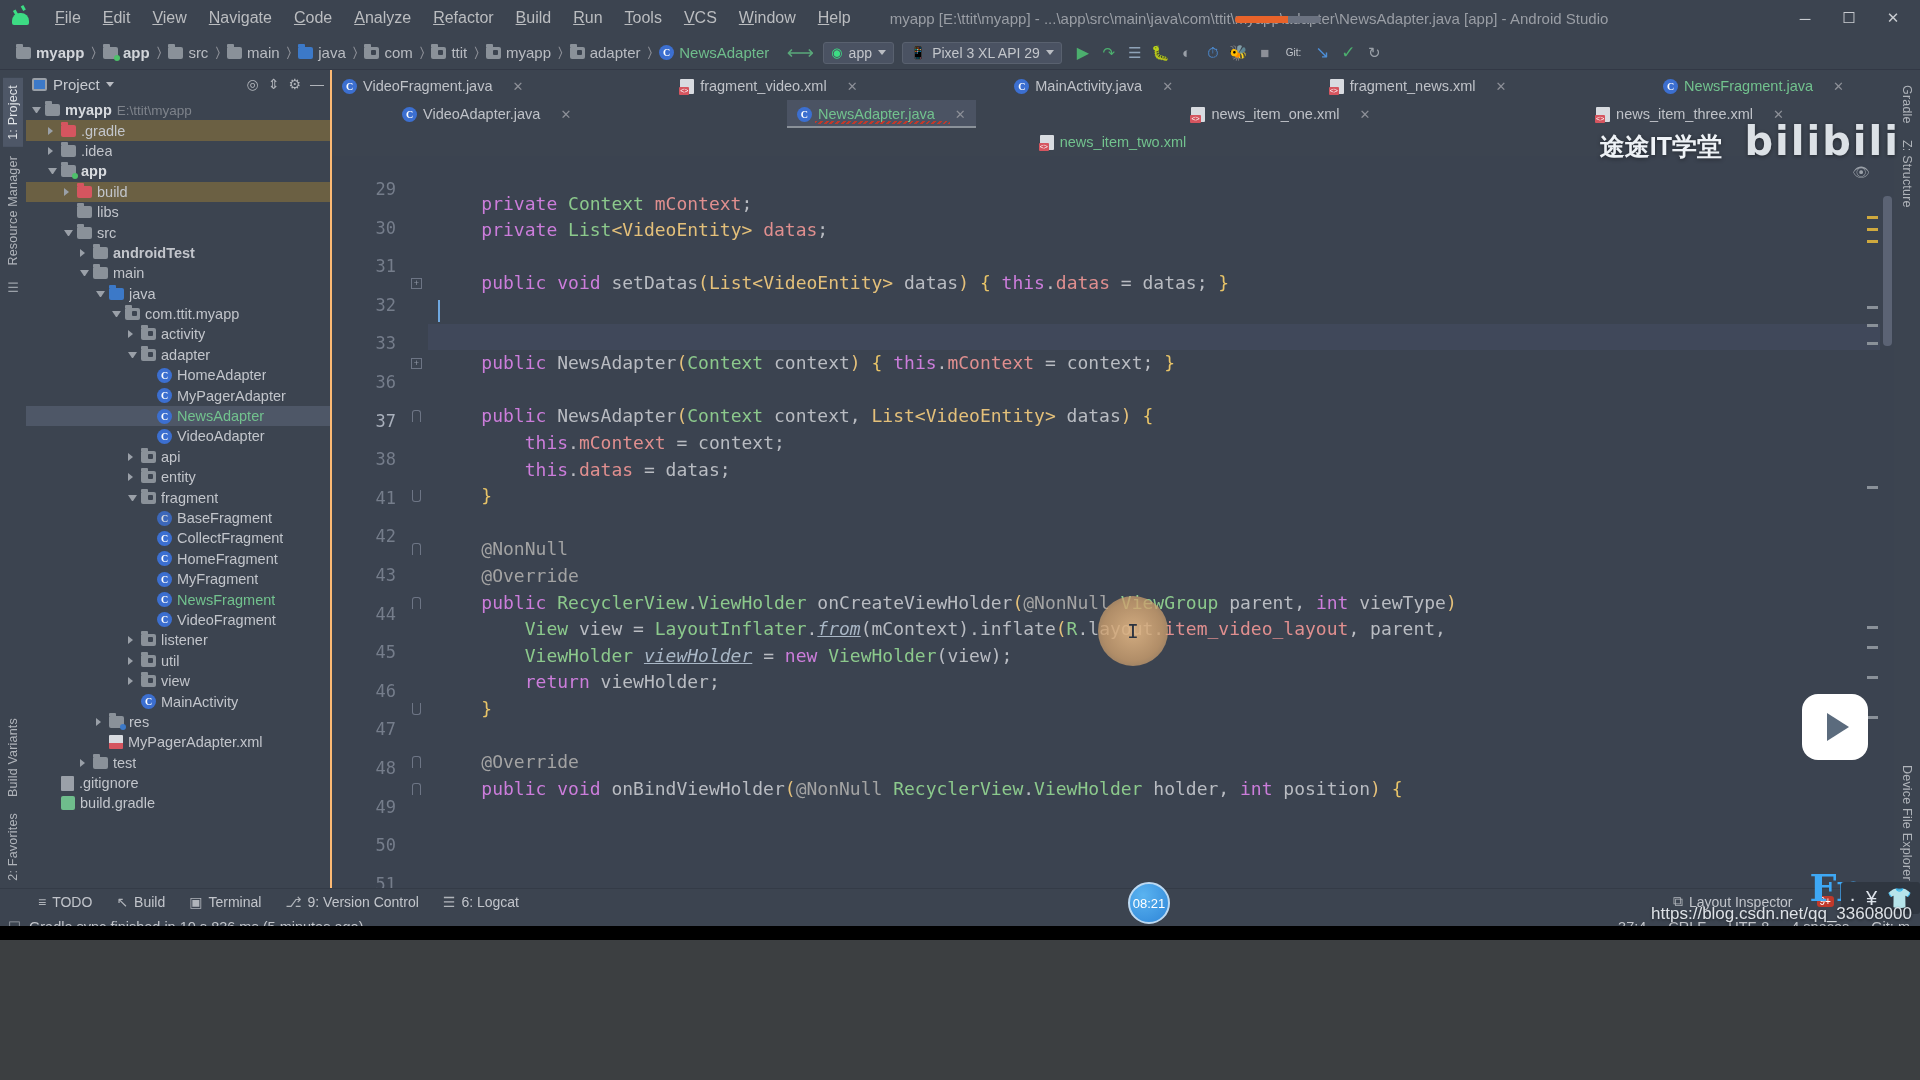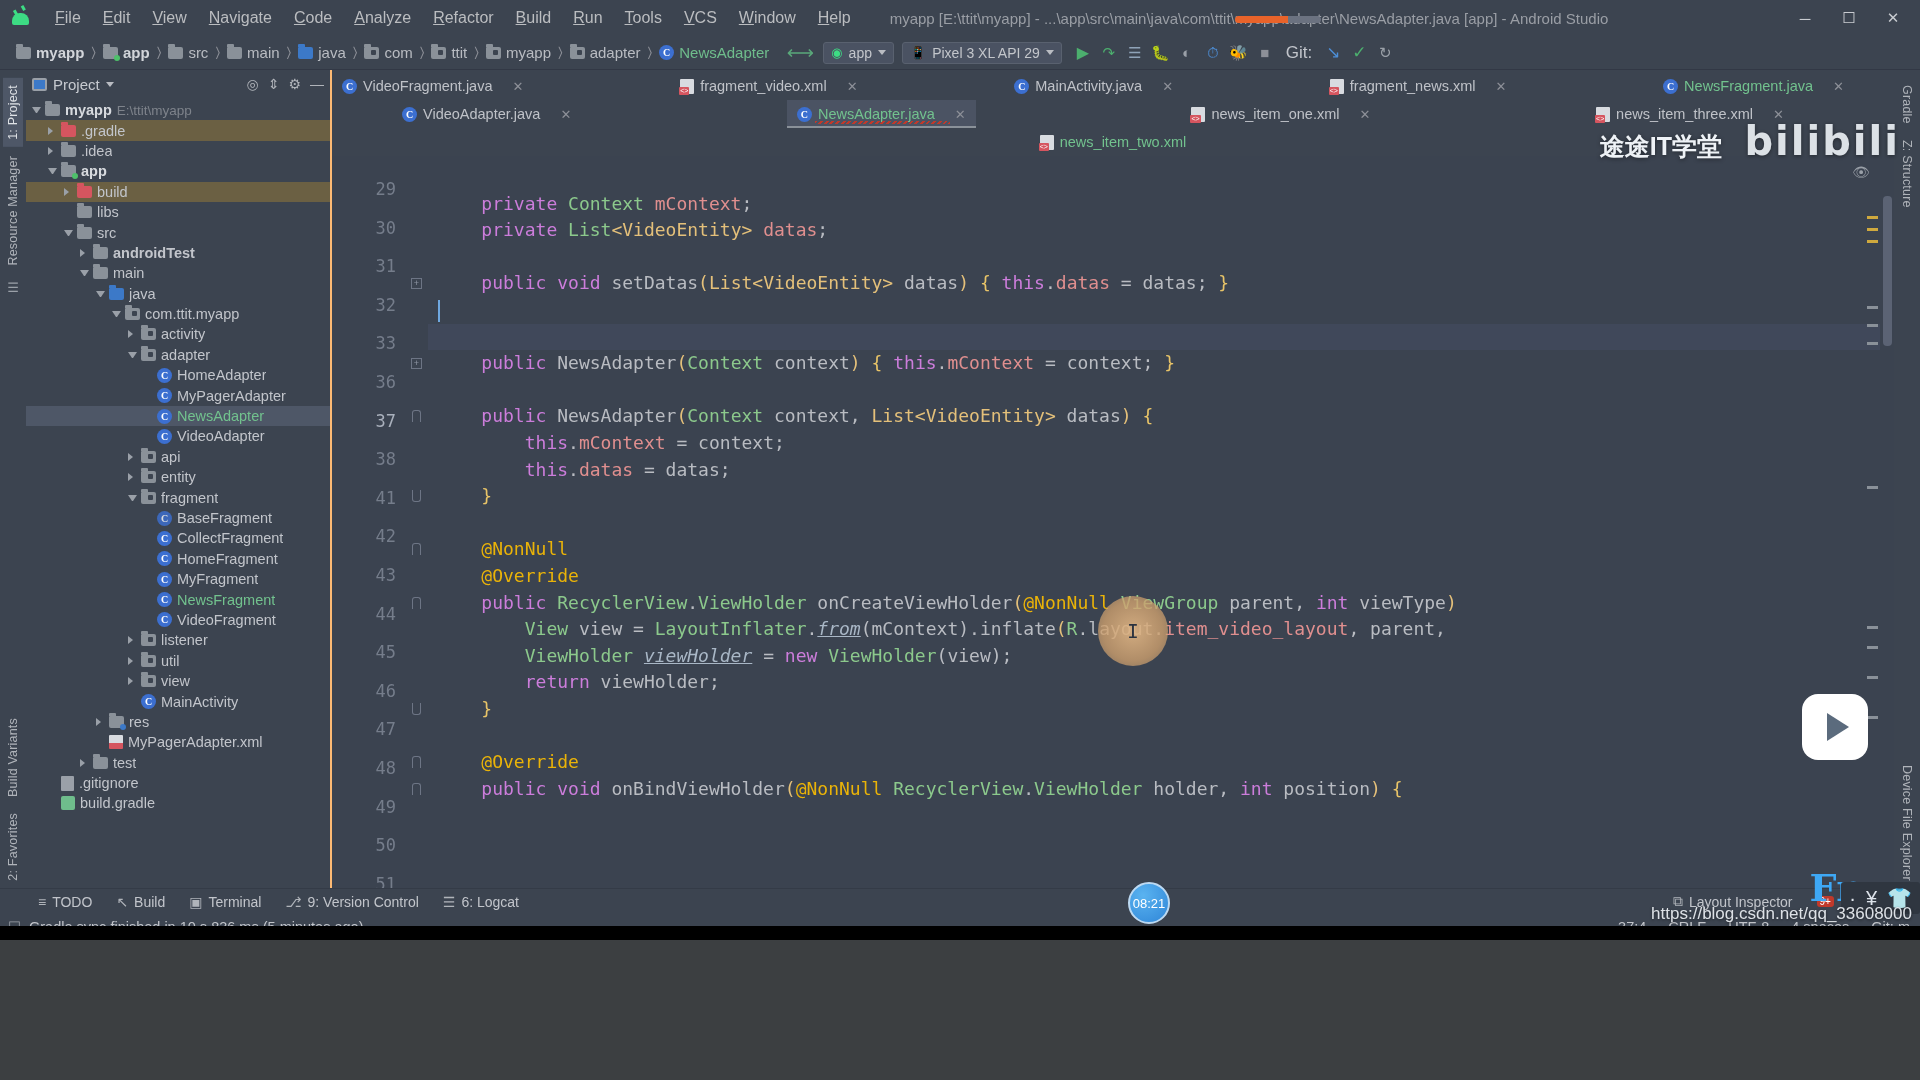--- a/index.html
+++ b/index.html
@@ -268,21 +268,21 @@
   .cline.cur::after {
     content: ""; position: absolute; left: 10px; width: 2px; height: 22px;
     background: #6fa8e0; margin-top: -24px;
   }
   .kw { color: #cc7ddb; }
   .ty { color: #8cc98c; }
   .fld { color: #e08f8f; }
   .mth { color: #b9bcc2; }
   .par { color: #e4c07a; }
   .brc { color: #e8c468; }
-  .ann { color: #eab308; }
+  .ann { color: #a3a3a3; }
   .gen { color: #e4c07a; }
   .wht { color: #b9bcc2; }
   .und { text-decoration: underline; font-style: italic; }
 
   .vscroll {
     position: absolute; right: 0; top: 0; bottom: 0; width: 14px;
     background: #3b4350;
   }
   .vthumb {
     position: absolute; right: 2px; top: 40px; width: 9px; height: 150px;
@@ -485,21 +485,21 @@
       <span class="caret"></span>
     </div>
     <div class="tb-ic" style="color:#4caf6e;margin-left:8px;font-size:16px">▶</div>
     <div class="tb-ic" style="color:#4caf6e">↷</div>
     <div class="tb-ic" style="color:#8fa3b8">☰</div>
     <div class="tb-ic" style="color:#4caf6e">🐛</div>
     <div class="tb-ic" style="color:#9aa0a8">◐</div>
     <div class="tb-ic" style="color:#4d8ed6">⏱</div>
     <div class="tb-ic" style="color:#4caf6e">🐝</div>
     <div class="tb-ic" style="color:#8d9098">■</div>
-    <div style="color:#c2c5cb;font-size:17px;margin:0 8px">Git:</div>
+    <div style="color:#c2c5cb;font-size:10px;margin:0 8px">Git:</div>
     <div class="tb-ic" style="color:#4d8ed6;font-size:17px">↘</div>
     <div class="tb-ic" style="color:#4caf6e;font-size:17px">✓</div>
     <div class="tb-ic" style="color:#9aa0a8">↻</div>
   </div>
 
   <div class="body">
 
     <div class="leftrail">
       <div class="railtxt sel rot180">1: Project</div>
       <div class="railtxt rot180">Resource Manager</div>

